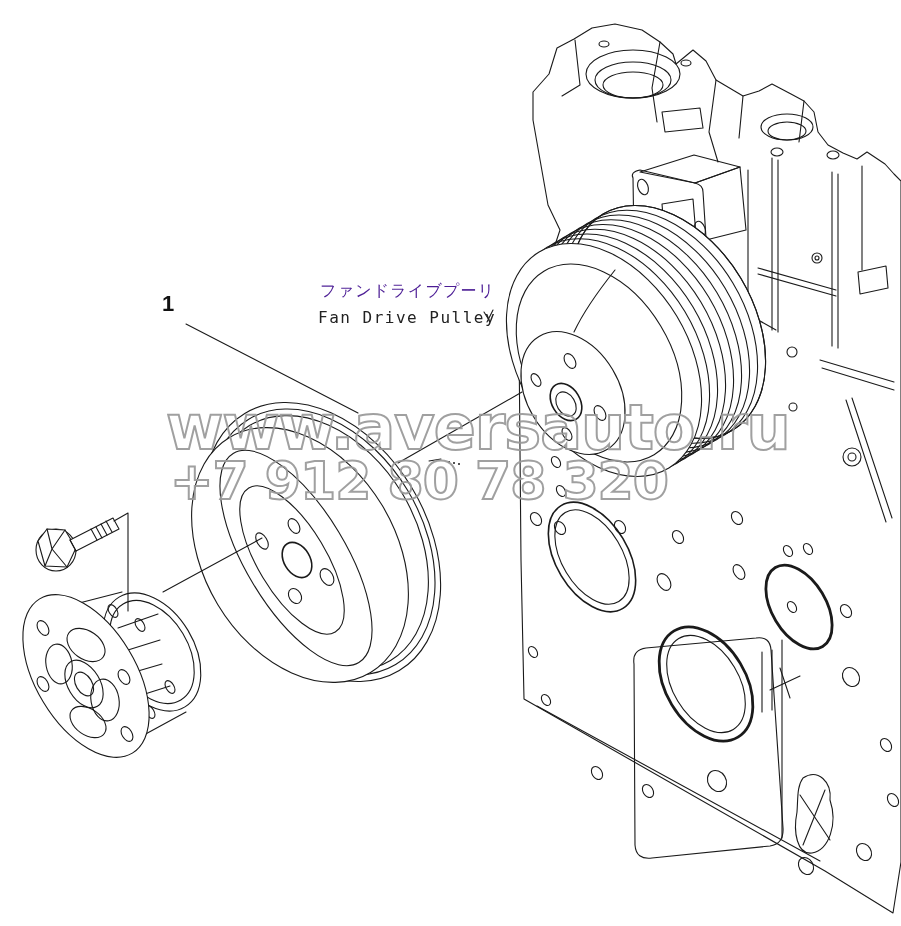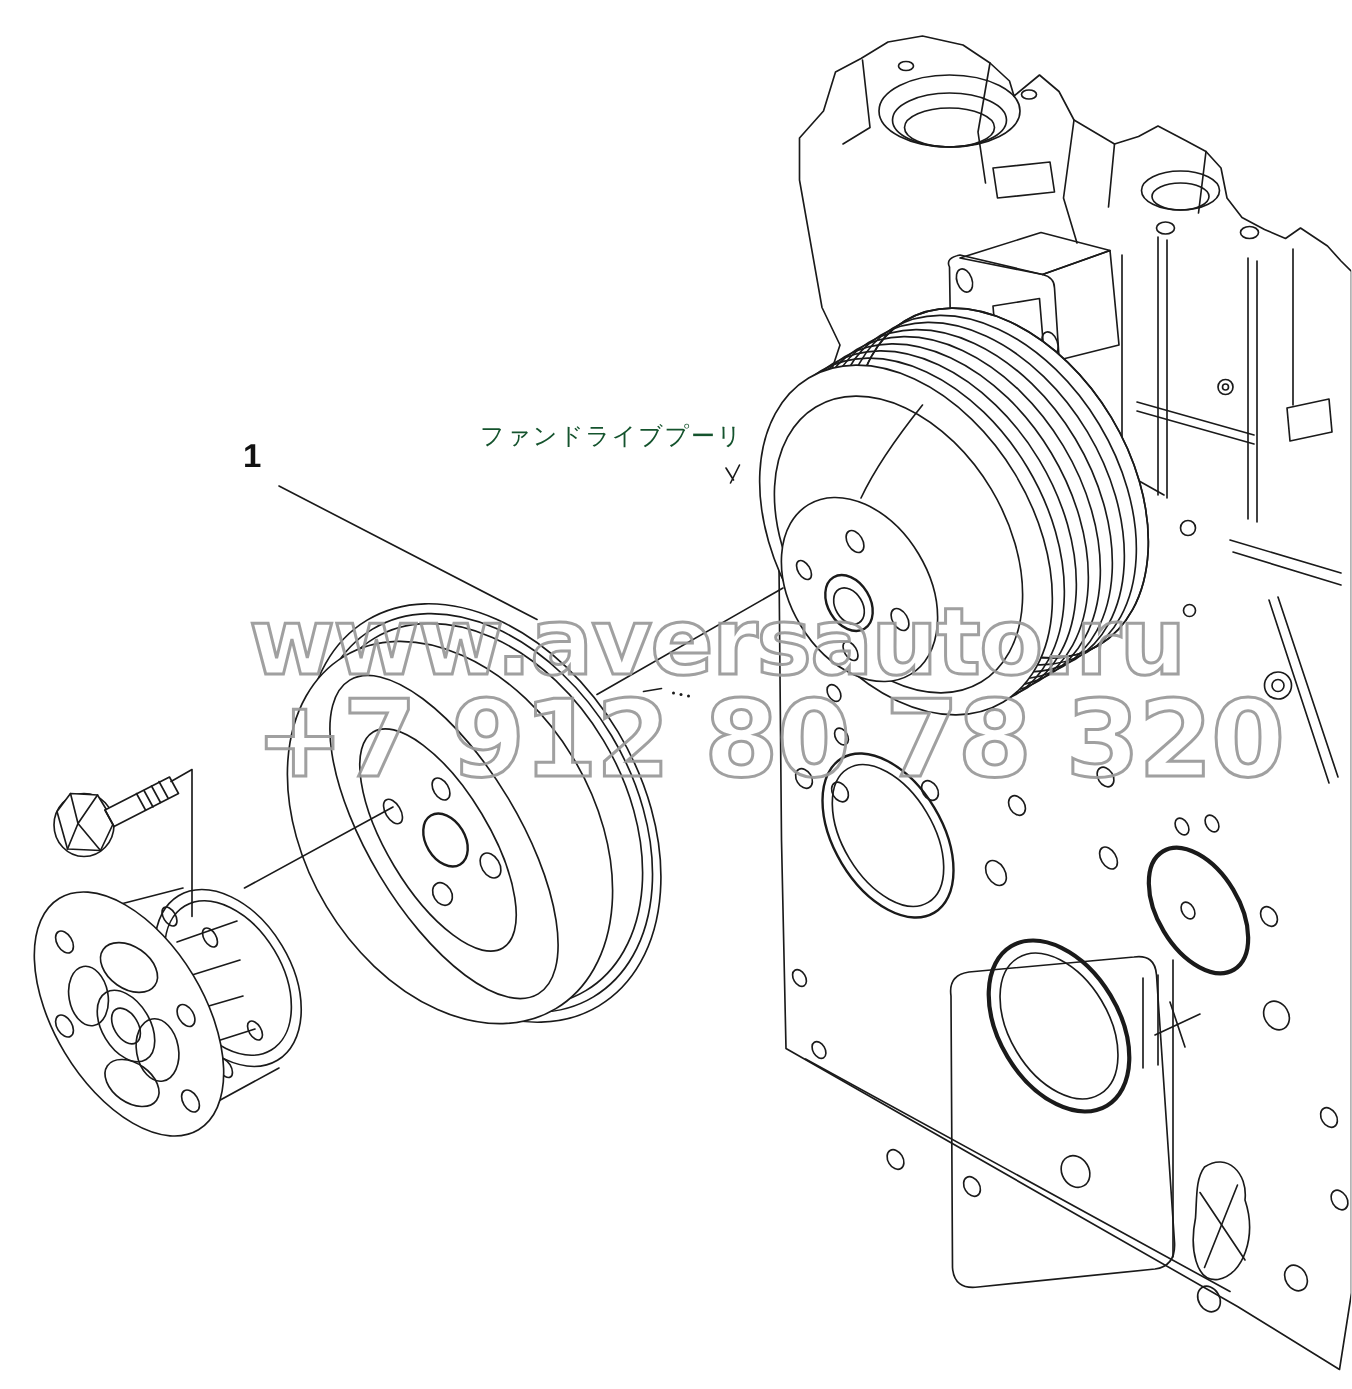--- a/index.html
+++ b/index.html
@@ -8,28 +8,28 @@
   svg{position:absolute;left:0;top:0;}
   svg *{vector-effect:non-scaling-stroke;}
   .ln{stroke:#1a1a1a;fill:none;stroke-width:1.1;stroke-linecap:round;stroke-linejoin:round;}
   .wf{stroke:#1a1a1a;fill:#ffffff;stroke-width:1.1;stroke-linejoin:round;}
   .thk{stroke:#1a1a1a;fill:none;stroke-width:2.8;}
   .med{stroke:#1a1a1a;fill:none;stroke-width:1.6;}
   .dot{fill:#1a1a1a;stroke:none;}
   .label-1{position:absolute;left:162px;top:291px;font-size:22px;font-weight:bold;
            color:#111;font-family:"Liberation Sans",sans-serif;}
   .label-jp{position:absolute;left:320px;top:281px;font-size:16px;letter-spacing:1.2px;
-            color:#14532d;font-family:"DejaVu Sans",sans-serif;}
+            color:#4c1d95;font-family:"DejaVu Sans",sans-serif;}
   .label-en{position:absolute;left:318px;top:308px;font-size:16px;letter-spacing:1.5px;
             color:#222;font-family:"DejaVu Sans Mono",monospace;}
   .wm{position:absolute;font-weight:bold;font-family:"DejaVu Sans",sans-serif;
       color:transparent;-webkit-text-stroke:2px #999999;letter-spacing:-1px;opacity:.92;
       white-space:nowrap;pointer-events:none;}
   .wm1{left:143px;top:391px;font-size:62px;margin-left:23px;}
-  .wm2{left:170px;top:451px;font-size:71px;}
+  .wm2{left:170px;top:451px;font-size:52px;}
 </style>
 </head>
 <body>
 
 <div class="stage">
 
 <svg width="901" height="926" viewBox="0 0 901 926">
 
   <g>
     <path class="wf" d="
@@ -241,14 +241,15 @@
       <circle class="dot" cx="459" cy="464" r="1"></circle>
     </g>
   </g>
 </svg>
 
 <div class="wm wm1">www.aversauto.ru</div>
 <div class="wm wm2">+7 912 80 78 320</div>
 
 <div class="label-1">1</div>
 <div class="label-jp">ファンドライブプーリ</div>
+<div class="label-en">Fan Drive Pulley</div>
 
 </div>
 
 </body></html>

